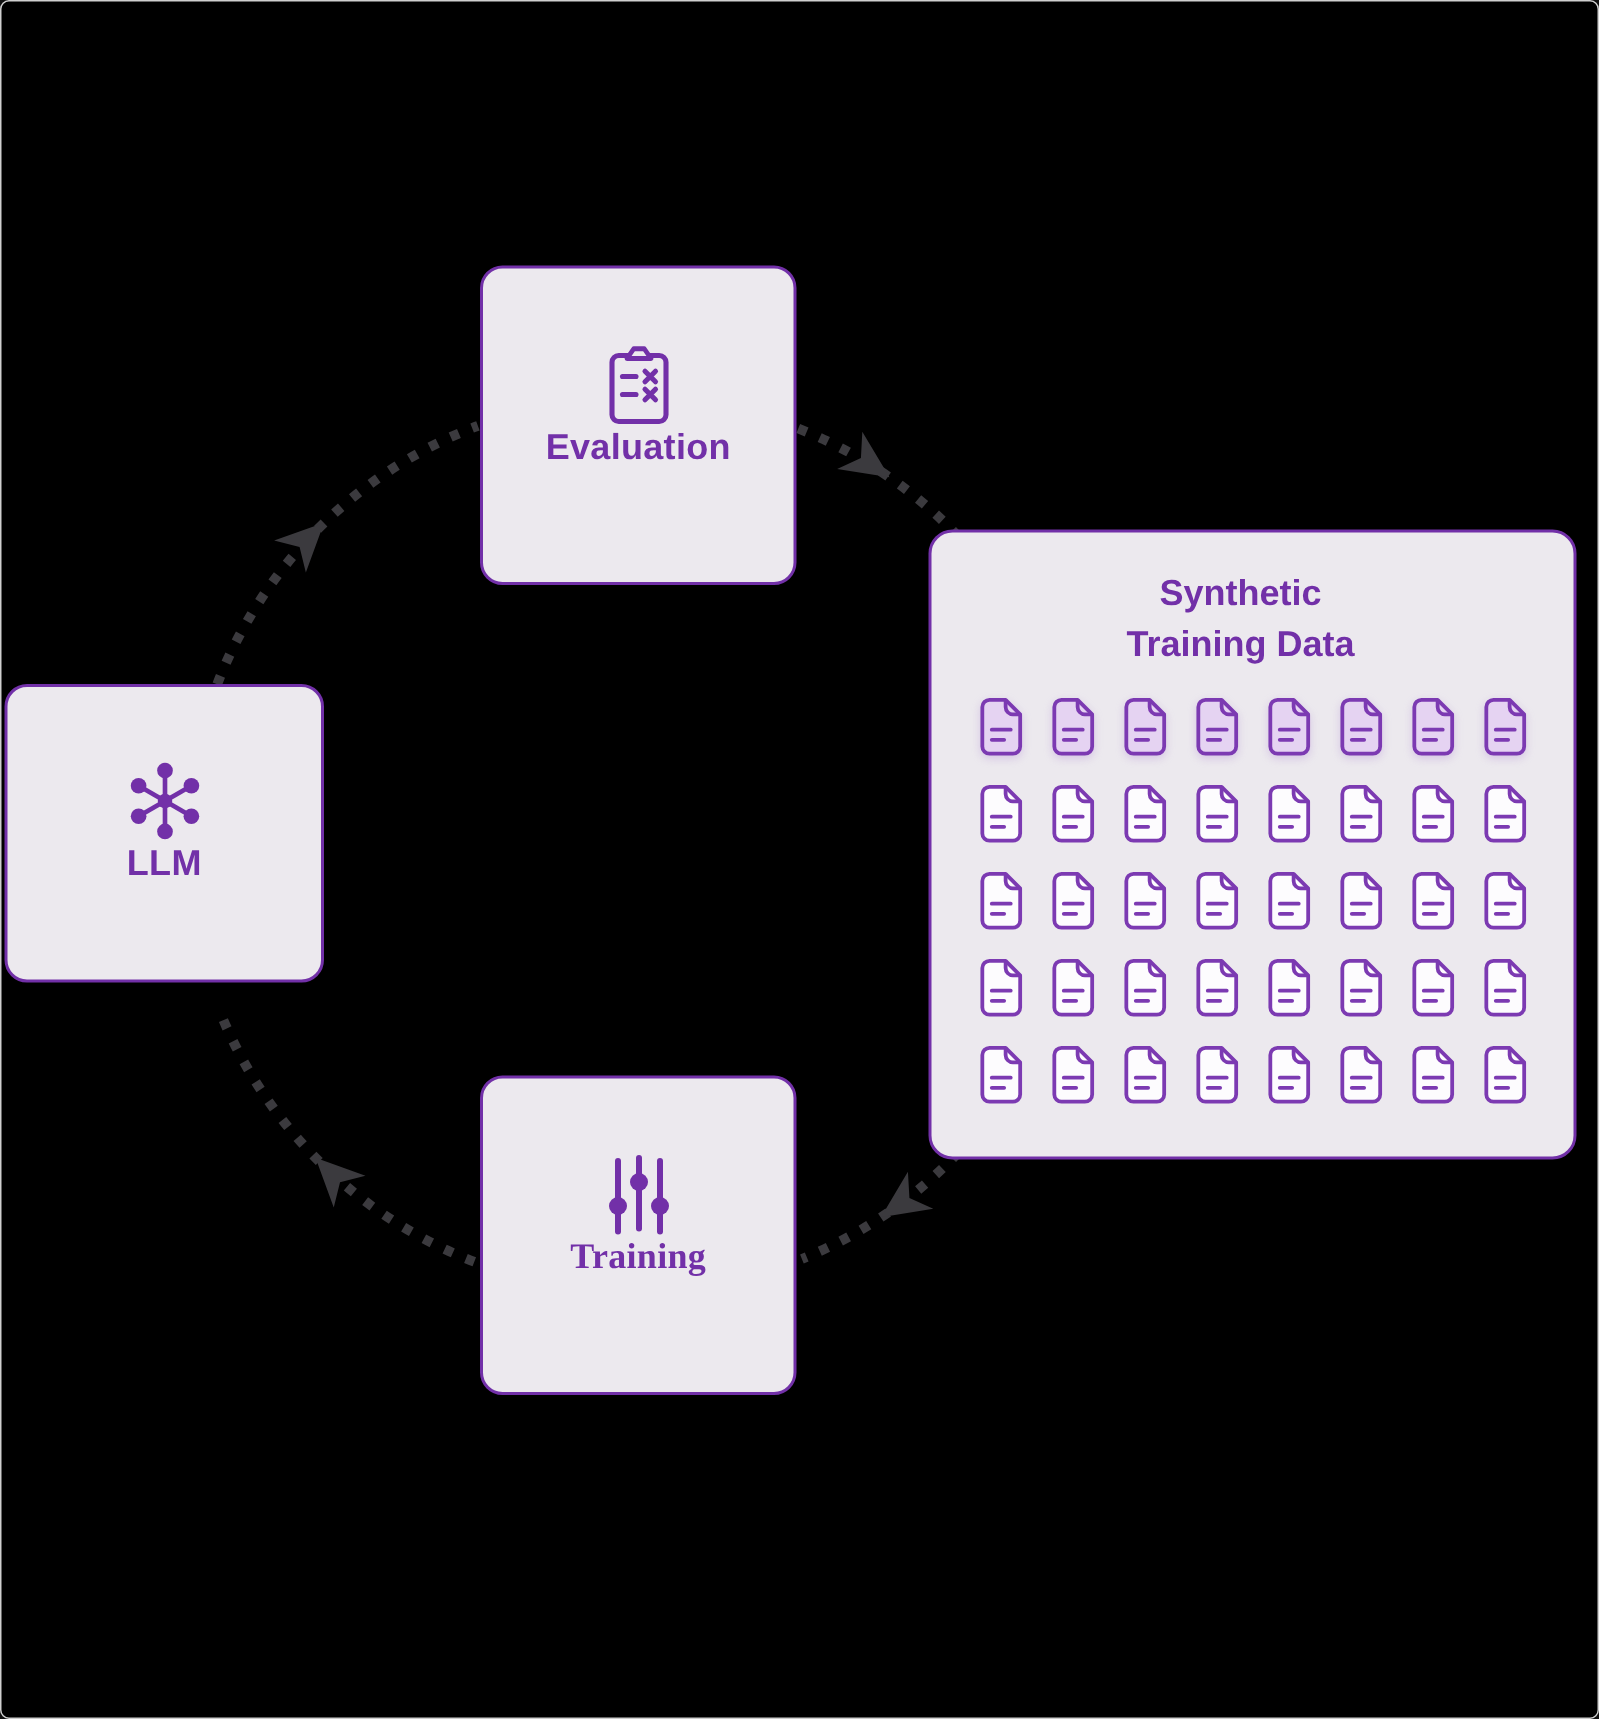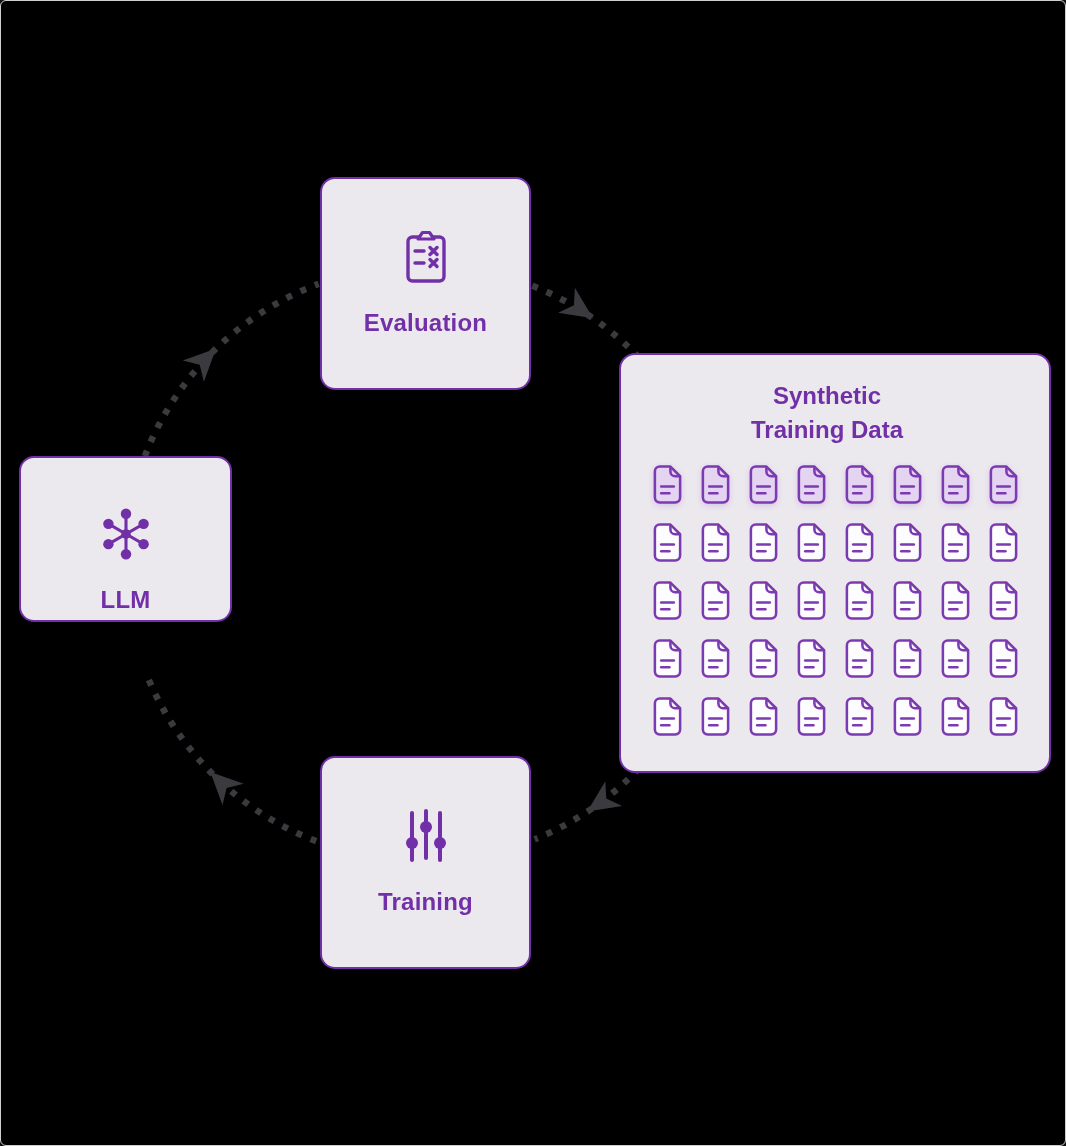--- a/index.html
+++ b/index.html
@@ -19,21 +19,20 @@
   .node{
     position:absolute;
     background:var(--boxfill,#ece9ee);
     border:2px solid var(--purple,#7230a8);
     border-radius:15px;
     box-sizing:border-box;
     display:flex;flex-direction:column;align-items:center;
   }
   .node .icon{margin-top:50px;height:56px;display:flex;align-items:center;justify-content:center;}
   .node .label{
-    margin-top:24px;
     font-size:24px;font-weight:700;
     color:var(--purple,#7230a8);
     letter-spacing:.2px;
   }
   .node.llm .icon{margin-top:48px;}
   .panel{
     position:absolute;
     left:618px;top:352px;width:432px;height:420px;
     background:var(--boxfill,#ece9ee);
     border:2px solid var(--purple,#7230a8);
@@ -77,21 +76,21 @@
         <polygon points="15,9 19.5,2.5 26.5,2.5 31,9" fill="var(--boxfill)" stroke="var(--purple)" stroke-width="3.2" stroke-linejoin="round"></polygon>
         <path d="M12 21 H21" stroke="var(--purple)" stroke-width="3.4" stroke-linecap="round"></path>
         <path d="M27 17.5 l7 7 M34 17.5 l-7 7" stroke="var(--purple)" stroke-width="3.4" stroke-linecap="round"></path>
         <path d="M12 33 H21" stroke="var(--purple)" stroke-width="3.4" stroke-linecap="round"></path>
         <path d="M27 29.5 l7 7 M34 29.5 l-7 7" stroke="var(--purple)" stroke-width="3.4" stroke-linecap="round"></path>
       </svg>
     </div>
     <div class="label">Evaluation</div>
   </div>
 
-  <div class="node llm" style="left:18px;top:455px;width:213px;height:166px;">
+  <div class="node llm" style="left:2px;top:455px;width:213px;height:199px;">
     <div class="icon">
       <svg width="58" height="58" viewBox="0 0 60 60">
         <g stroke="var(--purple)" stroke-width="3.2">
           <line x1="30" y1="30" x2="30" y2="9"></line>
           <line x1="30" y1="30" x2="48.2" y2="19.5"></line>
           <line x1="30" y1="30" x2="48.2" y2="40.5"></line>
           <line x1="30" y1="30" x2="30" y2="51"></line>
           <line x1="30" y1="30" x2="11.8" y2="40.5"></line>
           <line x1="30" y1="30" x2="11.8" y2="19.5"></line>
         </g>
@@ -102,21 +101,21 @@
           <circle cx="48.2" cy="40.5" r="5.4"></circle>
           <circle cx="30" cy="51" r="5.4"></circle>
           <circle cx="11.8" cy="40.5" r="5.4"></circle>
           <circle cx="11.8" cy="19.5" r="5.4"></circle>
         </g>
       </svg>
     </div>
     <div class="label">LLM</div>
   </div>
 
-  <div class="node" style="left:319px;top:755px;width:211px;height:213px;">
+  <div class="node" style="left:319px;top:716px;width:211px;height:213px;font-family:Liberation Serif, serif;">
     <div class="icon">
       <svg width="46" height="56" viewBox="0 0 46 56">
         <g stroke="var(--purple)" stroke-width="4" stroke-linecap="round">
           <line x1="9" y1="5" x2="9" y2="52"></line>
           <line x1="23" y1="3" x2="23" y2="50"></line>
           <line x1="37" y1="5" x2="37" y2="52"></line>
         </g>
         <g fill="var(--purple)">
           <circle cx="9" cy="35" r="6"></circle>
           <circle cx="23" cy="19" r="6"></circle>

